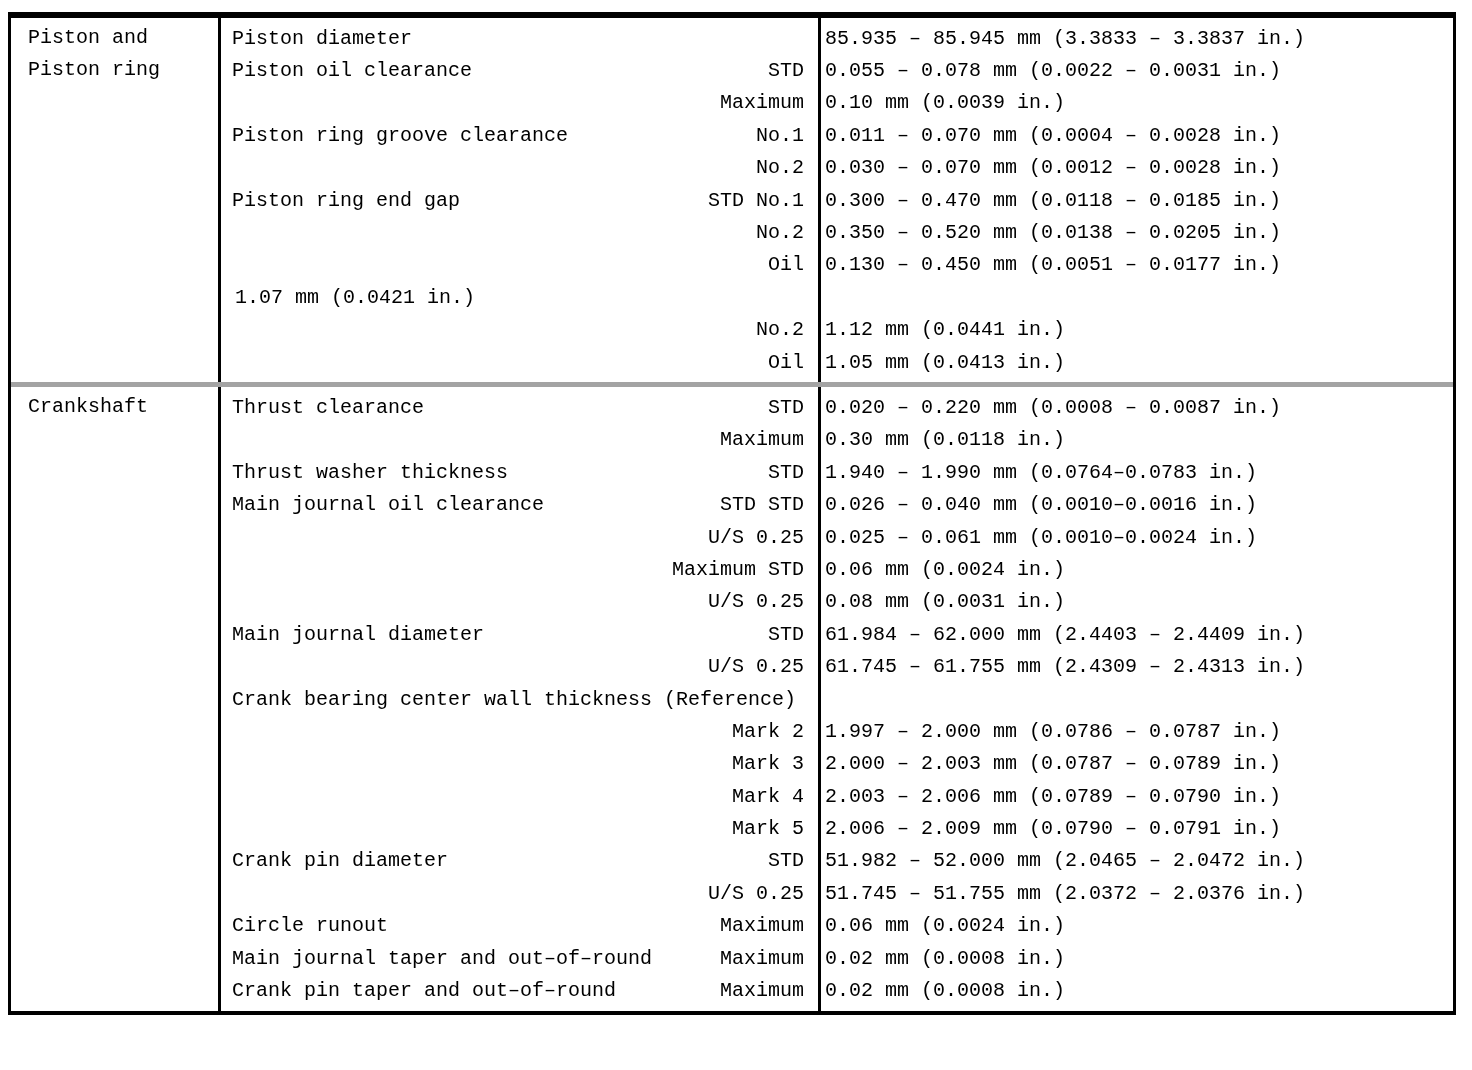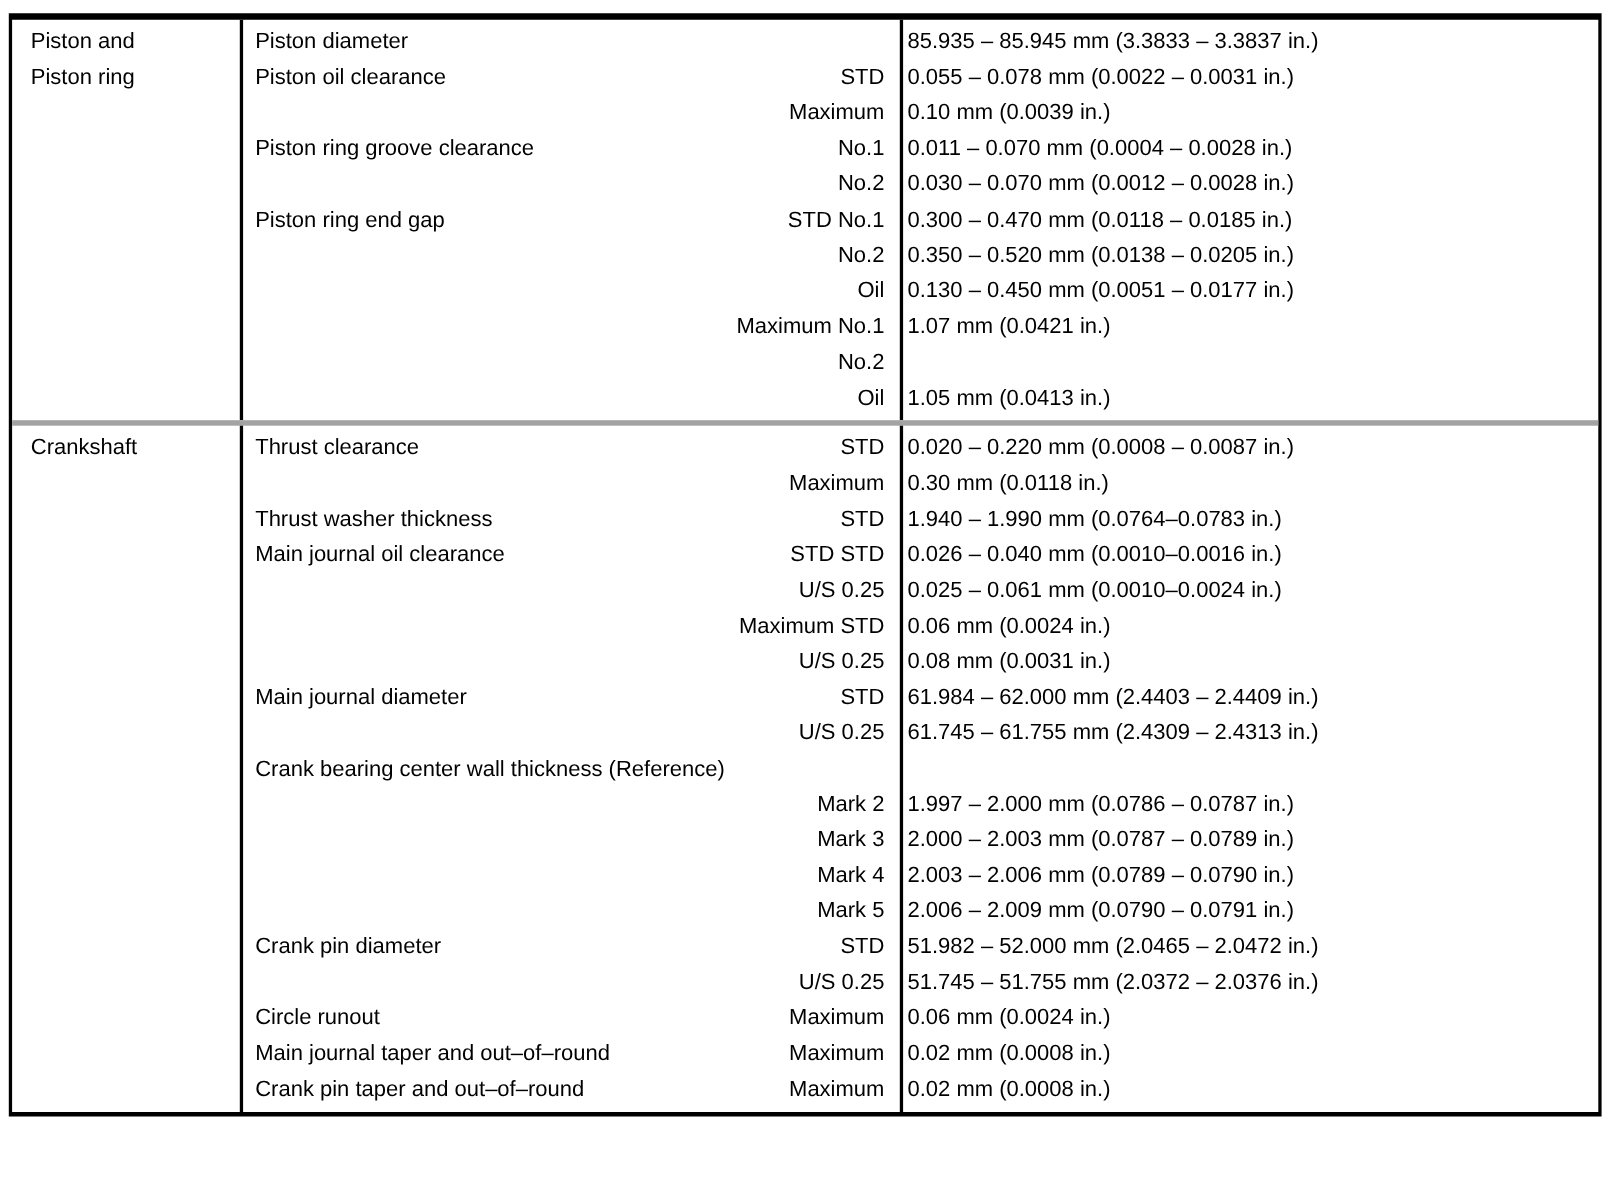--- a/index.html
+++ b/index.html
@@ -1,21 +1,21 @@
 <!DOCTYPE html>
 <html><head>
 <meta charset="utf-8">
 <style>
   html, body { margin:0; padding:0; }
   body { background:#f4f4f2; }
   .page {
     position:relative;
     width:1472px; height:1070px;
     background:#ffffff;
-    font-family:Liberation Sans, sans-serif;
+    font-family:Liberation Mono, monospace;
     color:#000;
     overflow:hidden;
   }
   .spec-table {
     position:absolute;
     left:8px; top:12px;
     width:1448px;
     box-sizing:border-box;
     border-style:solid;
     border-color:#000;
@@ -137,32 +137,29 @@
         <div class="row">
           <div class="cat-col"></div>
           <div class="mid-col">
             <span class="item"></span>
             <span class="qual">Oil</span>
           </div>
           <div class="val-col">0.130 – 0.450 mm (0.0051 – 0.0177 in.)</div>
         </div>
         <div class="row">
           <div class="cat-col"></div>
-          <div class="mid-col">
-            <span class="item"></span>
-            <span class="qual">Maximum  No.1</span>
-          </div>
           <div class="val-col">1.07 mm (0.0421 in.)</div>
         </div>
         <div class="row">
           <div class="cat-col"></div>
           <div class="mid-col">
             <span class="item"></span>
             <span class="qual">No.2</span>
           </div>
+          <div class="val-col">1.12 mm (0.0441 in.)</div>
         </div>
         <div class="row">
           <div class="cat-col"></div>
           <div class="mid-col">
             <span class="item"></span>
             <span class="qual">Oil</span>
           </div>
           <div class="val-col">1.05 mm (0.0413 in.)</div>
         </div>
       </div>

